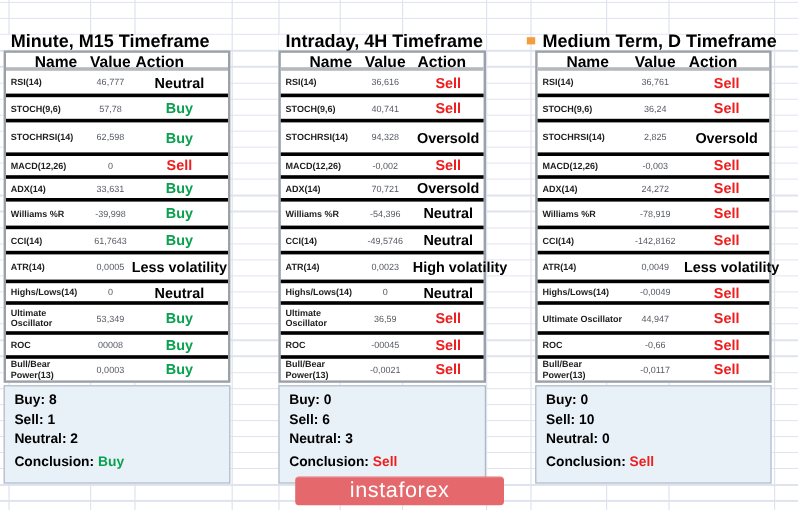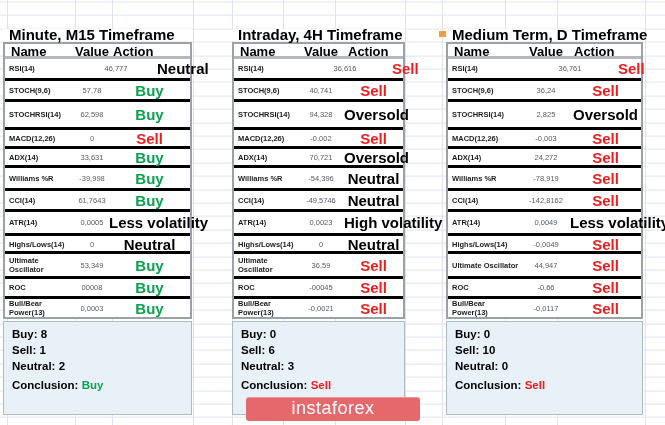--- a/index.html
+++ b/index.html
@@ -19,42 +19,42 @@
   .panel-title{
     margin-top:4px; height:12px; line-height:11px; background:#fff;
     font-size:15px; font-weight:bold; color:#000; padding-left:6px; white-space:nowrap;
   }
   .tbl{ background:#fff; border:2px solid #9aa1a8; margin-top:1px; }
   .thead{
     display:grid; grid-template-columns:var(--cname) var(--cval) 1fr;
     height:15px; line-height:15px; border-bottom:3px solid #b5b9bd;
     font-weight:bold; font-size:13px; color:#000;
   }
-  .th-name{ padding-left:6px; }
+  .th-name{ padding-left:24px; }
   .th-value{ text-align:center; }
   .th-action{ padding-left:4px; }
 
   .row{
     display:grid; grid-template-columns:var(--cname) var(--cval) 1fr;
     align-items:center; border-top:3px solid #000000;
   }
-  .tbody .row:first-child{ border-top:0;gap:24px; }
+  .tbody .row:first-child{ border-top:0; }
   .ind-name{ font-size:7.5px; font-weight:bold; color:#1c1c1c; padding-left:4px; line-height:9px; }
   .ind-value{ font-size:7.5px; color:#565b63; text-align:center; line-height:9px; }
   .ind-action{
-    font-size:15px; font-weight:bold; text-align:center;
+    font-size:12px; font-weight:bold; text-align:center;
     white-space:nowrap; overflow:visible;
   }
   .act-buy{ color:var(--buy); }
   .act-sell{ color:var(--sell); }
   .act-neutral{ color:#000; }
 
   .summary{
     margin-top:2px; background:var(--summary-bg); border:1px solid #b0b9c6;
-    height:94px; padding:4px 0 0 8px; font-size:11.5px; font-weight:bold; color:#000;
+    height:82px; padding:4px 0 0 8px; font-size:11.5px; font-weight:bold; color:#000;
   }
   .sline{ line-height:16px; }
   .concl{ margin-top:3px; line-height:16px; }
   .concl-buy{ color:var(--buy); }
   .concl-sell{ color:var(--sell); }
 
   .marker{ position:absolute; left:439px; top:31px; width:7px; height:6px; background:#f59b40; }
 
   .watermark{
     position:absolute; left:246px; top:397px; width:174px; height:24px;

